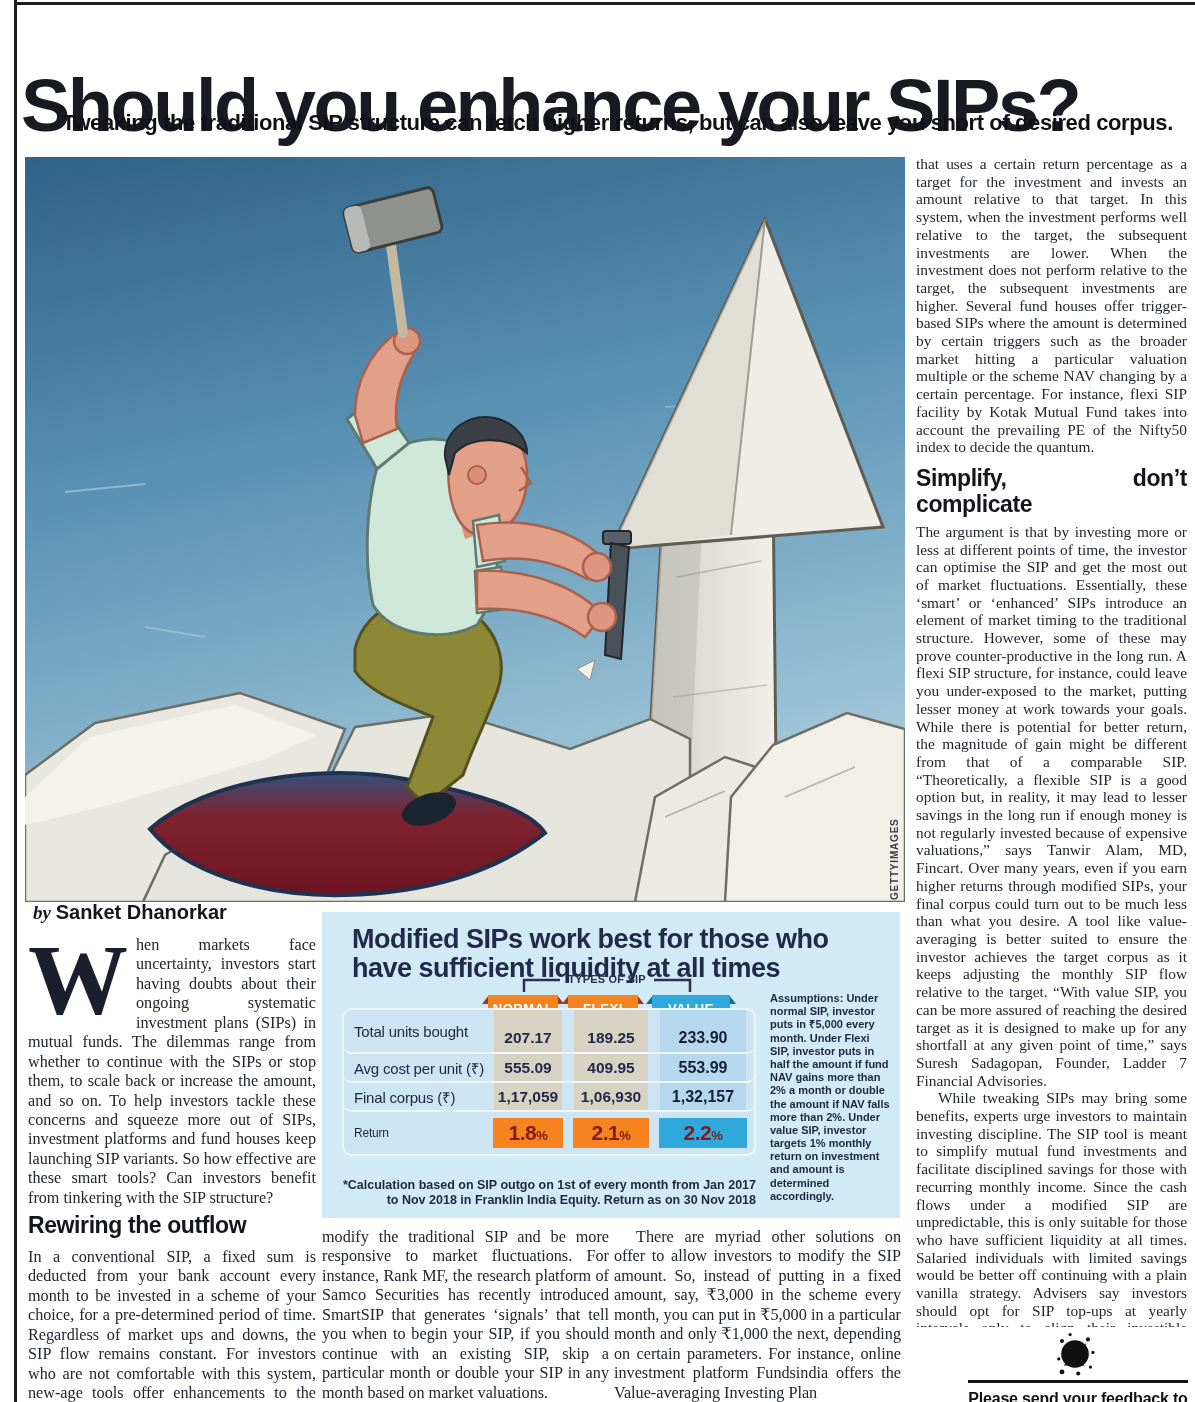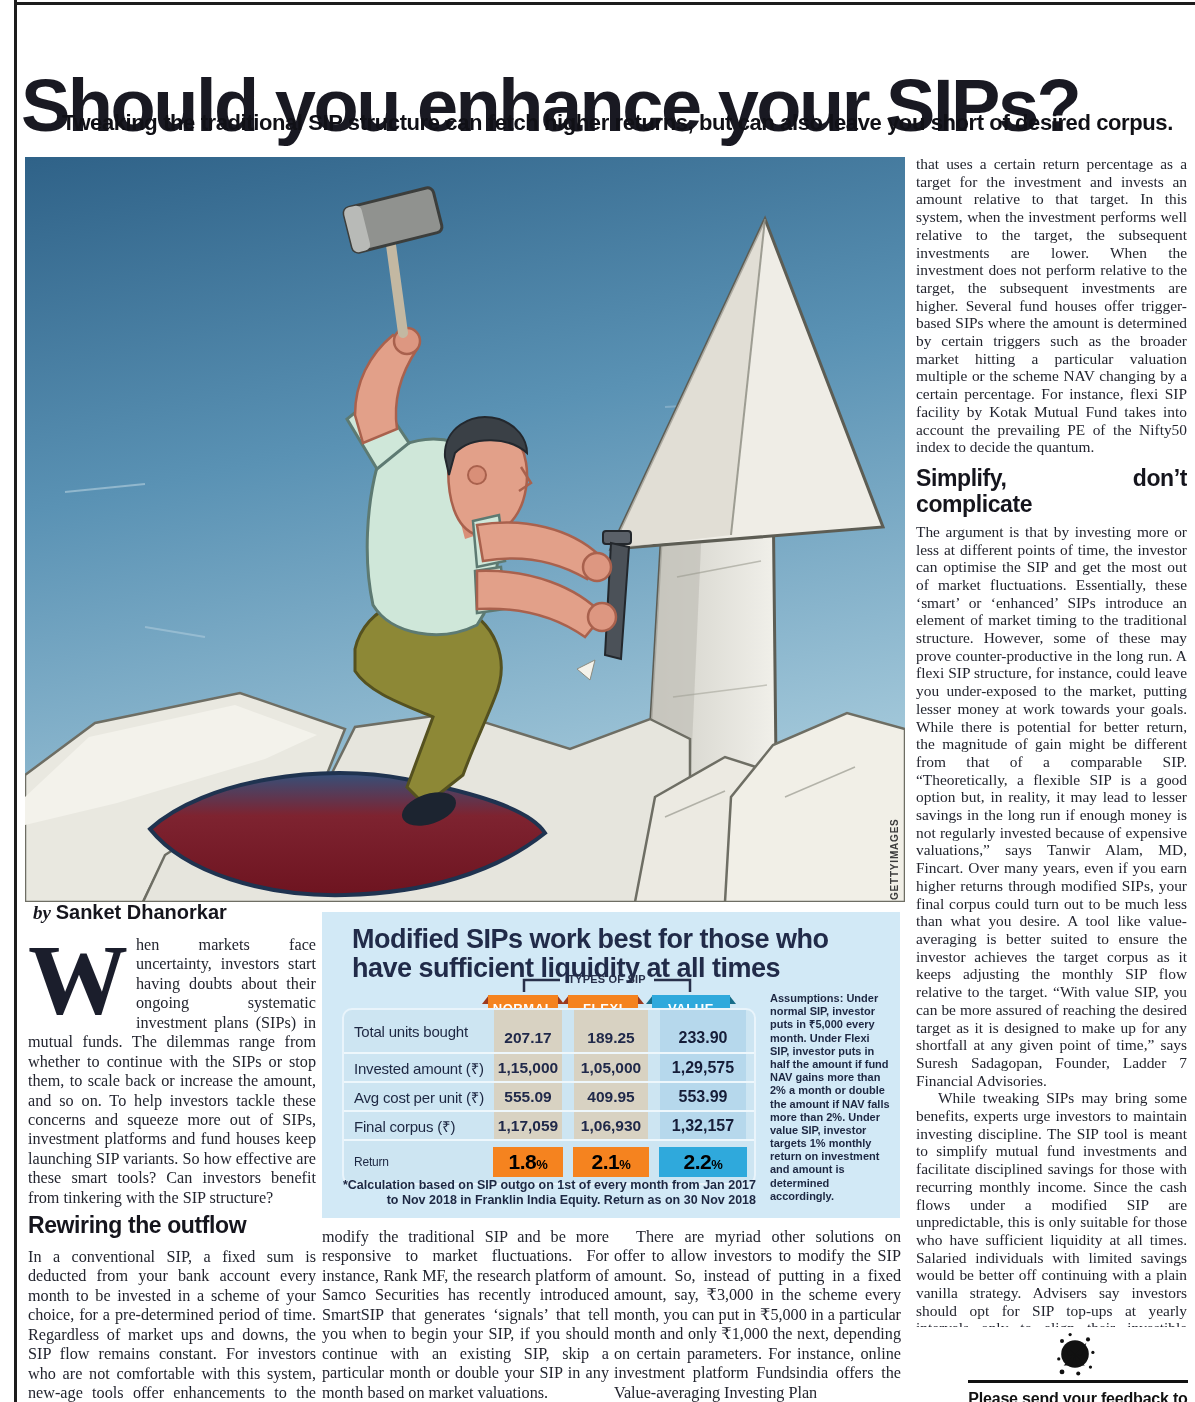--- a/index.html
+++ b/index.html
@@ -70,36 +70,36 @@
     clip-path:polygon(0 0,100% 0,100% 72%,50% 100%,0 72%);}
   .tag.orange{background:#f5831f;} .tag.blue{background:#2fa9dc;}
   .fold{position:absolute;top:0;width:0;height:0;border-style:solid;}
   .fold.l{left:-6px;border-width:0 0 9px 7px;}
   .fold.r{right:-6px;border-width:0 7px 9px 0;}
   .fold.orange{border-color:transparent transparent #9c3a1e transparent;}
   .fold.blue{border-color:transparent transparent #176d89 transparent;}
 
   .itable{position:absolute;left:20px;top:96px;width:414px;background:#cde5f2;
     border:2px solid #e9f4fb;border-radius:10px;box-sizing:border-box;overflow:hidden;}
-  .row{display:grid;grid-template-columns:144px 80px 86px 98px;align-items:center;}
+  .row{display:grid;grid-template-columns:144px 80px 86px 98px;align-items:center;border-radius:7px;}
   .row.sep{border-bottom:2px solid #eef7fc;}
   .r1{height:42px;} .rmid{height:27px;} .rret{height:42px;}
   .lab{padding-left:10px;font-family:"Liberation Sans",sans-serif;font-size:15px;font-weight:400;
     color:#1d2742;letter-spacing:-0.2px;}
   .lab.bold{font-weight:400;font-size:12px;}
   .val{position:relative;height:100%;display:flex;align-items:center;justify-content:center;
     font-family:"Liberation Sans",sans-serif;font-size:15.5px;font-weight:700;color:#20294a;
     background:linear-gradient(90deg,transparent 0,transparent 6px,var(--tint,transparent) 6px,
       var(--tint,transparent) calc(100% - 6px),transparent calc(100% - 6px));}
   .r1 .val{align-items:flex-end;padding-bottom:5px;box-sizing:border-box;}
   .val.beige{--tint:#d8d2c2;} .val.blueT{--tint:#b6d8ec;}
   .val.strong{font-weight:700;font-size:16px;color:#151d38;}
   .rret .val{--tint:transparent;padding:0;}
   .chip{width:calc(100% - 10px);height:30px;display:flex;align-items:center;justify-content:center;
-    color:#000000;font-family:"Liberation Sans",sans-serif;font-weight:700;font-size:21px;letter-spacing:-0.5px;}
+    color:#7f1d1d;font-family:"Liberation Sans",sans-serif;font-weight:700;font-size:21px;letter-spacing:-0.5px;}
   .chip.orange{background:#f5831f;} .chip.blue{background:#2fa9dc;}
   .chip .pct{font-size:13px;margin-top:5px;}
   .footnote{position:absolute;left:20px;top:266px;width:414px;text-align:right;
     font-family:"Liberation Sans",sans-serif;font-weight:700;font-size:12.5px;line-height:1.22;color:#1d2742;}
   .assumptions{position:absolute;left:448px;top:80px;width:122px;
     font-family:"Liberation Sans",sans-serif;font-weight:700;font-size:11px;line-height:1.2;
     color:#1d2742;text-align:left;}
 </style>
 </head>
 <body>
@@ -255,26 +255,20 @@
       <div class="fold r blue"></div>
       <div class="tag blue">VALUE</div>
     </div>
 
     <div class="itable">
       <div class="row r1 sep">
         <div class="lab">Total units bought</div>
         <div class="val beige">207.17</div>
         <div class="val beige">189.25</div>
         <div class="val blueT strong">233.90</div>
-      </div>
-      <div class="row rmid sep">
-        <div class="lab">Invested amount (₹)</div>
-        <div class="val beige">1,15,000</div>
-        <div class="val beige">1,05,000</div>
-        <div class="val blueT strong">1,29,575</div>
       </div>
       <div class="row rmid sep">
         <div class="lab">Avg cost per unit (₹)</div>
         <div class="val beige">555.09</div>
         <div class="val beige">409.95</div>
         <div class="val blueT strong">553.99</div>
       </div>
       <div class="row rmid sep">
         <div class="lab">Final corpus (₹)</div>
         <div class="val beige">1,17,059</div>

